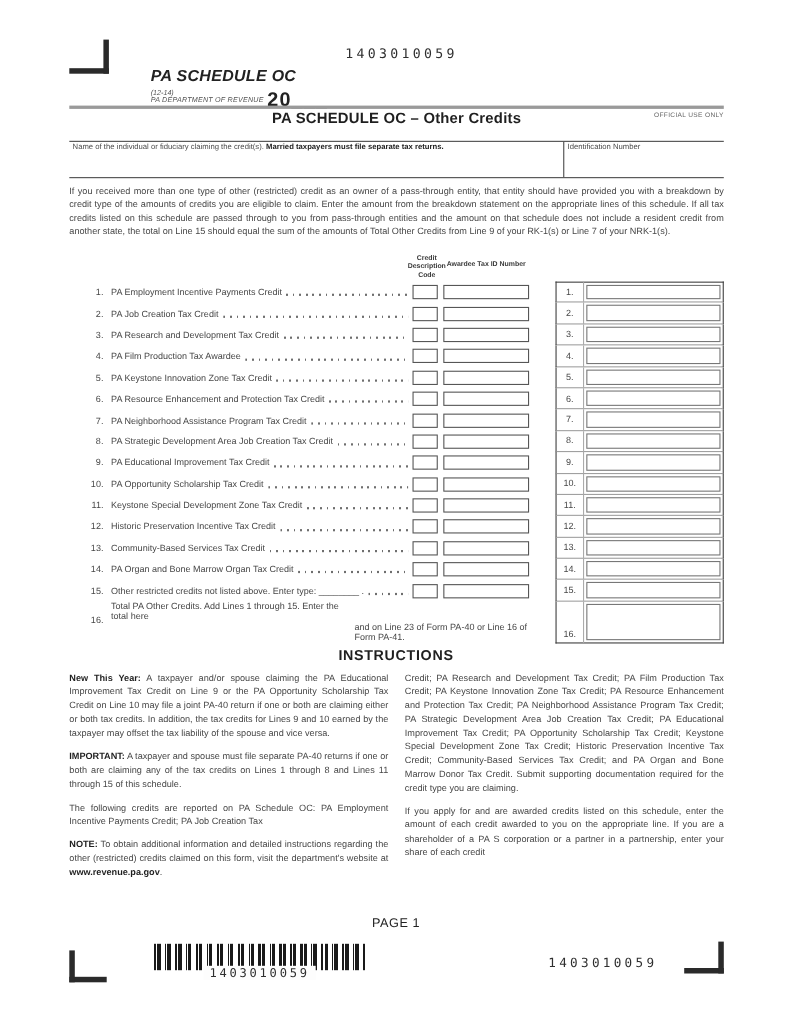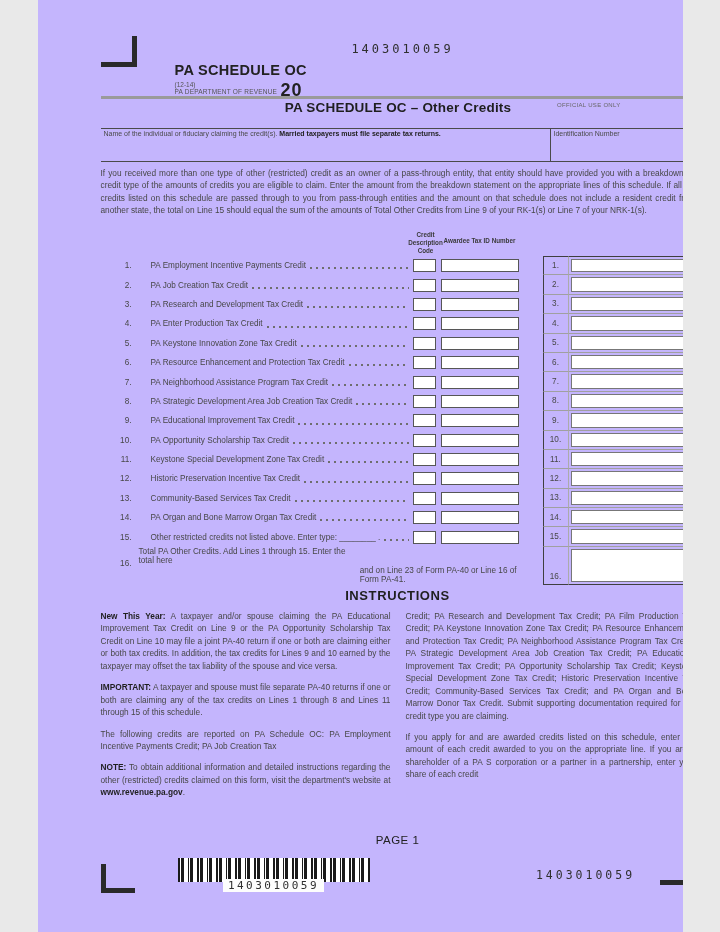--- a/index.html
+++ b/index.html
@@ -1,31 +1,31 @@
 <!DOCTYPE html>
 <html><head>
 <meta charset="utf-8">
 <style>
   * { margin:0; padding:0; box-sizing:border-box; }
   body { background:#e9e9e9; font-family:"Liberation Sans", sans-serif; }
-  .page { position:relative; width:645px; height:932px; background:#c4b5fd; margin:0 auto;
+  .page { position:relative; width:720px; height:932px; background:#ffffff; margin:0 auto;
           color:#3b3b3b; overflow:hidden; }
 
   
   .corner { position:absolute; }
   .corner.tl { left:63px; top:36px; width:36px; height:31px; border-right:5px solid #2a2a2a; border-bottom:5px solid #2a2a2a; }
   .corner.bl { left:63px; top:864px; width:34px; height:29px; border-left:5px solid #2a2a2a; border-bottom:5px solid #2a2a2a; }
   .corner.br { left:622px; top:856px; width:36px; height:29px; border-right:5px solid #2a2a2a; border-bottom:5px solid #2a2a2a; }
 
   .mono { font-family:"DejaVu Sans Mono", monospace; }
 
   .top-code { position:absolute; left:280px; top:42px; width:170px; text-align:center;
               font-size:12px; letter-spacing:3px; color:#2f2f2f; }
 
-  .hdr-left { position:absolute; left:137px; top:62px; }
+  .hdr-left { position:absolute; left:137px; top:62px;font-style:italic; }
   .hdr-title { font-size:14.5px; font-weight:bold; color:#222; letter-spacing:0.3px; }
   .hdr-rev { font-size:6.5px; margin-top:3px; color:#555; }
   .hdr-dept { font-size:6.5px; color:#555; letter-spacing:0.2px; }
   .hdr-year { position:absolute; left:243px; top:80px; font-size:18px; font-weight:bold; color:#222; letter-spacing:1px; }
 
   .official-use { position:absolute; right:62px; top:102px; font-size:6px; color:#666; letter-spacing:0.3px; }
 
   .banner { position:absolute; left:63px; top:96px; width:595px; border-top:3px solid #9a9a9a;
             text-align:center; font-weight:bold; font-size:13.5px; color:#1f1f1f; padding-top:1px; letter-spacing:0.2px; }
 
@@ -40,21 +40,21 @@
            line-height:1.49; text-align:justify; color:#474747; }
 
   
   .col-hdr { position:absolute; font-size:6.3px; font-weight:bold; color:#3a3a3a; text-align:center; line-height:1.25; }
   #hdr-code { left:364px; top:231px; width:48px; }
   #hdr-id { left:400px; top:237px; width:84px; }
 
   .rows-area { position:absolute; left:78px; top:256px; width:580px; }
   .row { display:flex; align-items:center; height:19.4px; }
   .rn { width:16px; text-align:right; font-size:8.2px; color:#474747; flex:none; }
-  .rl { font-size:8.2px; color:#474747; white-space:nowrap; margin-left:19px; flex:none; }
+  .rl { font-size:8.2px; color:#474747; white-space:nowrap; margin-left:7px; flex:none; }
   .dots { flex:1; height:2px; align-self:flex-end; margin:0 4px 6px 4px;
           background:repeating-linear-gradient(90deg,#6e6e6e 0 1.6px,transparent 1.6px 6px); }
   .codebox { width:23px; height:13px; border:1.4px solid #565656; background:#fff; flex:none; margin-right:5px; }
   .idbox { width:78px; height:13px; border:1.4px solid #565656; background:#fff; flex:none; margin-right:24px; }
   .anum { width:25px; align-self:stretch; flex:none; display:flex; align-items:center; justify-content:center;
           font-size:8.2px; color:#474747; border-left:1.6px solid #3f3f3f; border-bottom:1px solid #a0a0a0; }
   .acell { width:128px; align-self:stretch; flex:none; border-left:1px solid #ababab;
            border-right:1.6px solid #3f3f3f; border-bottom:1px solid #a0a0a0; padding:2px; }
   .abox { width:100%; height:100%; border:1px solid #777; background:#fff; }
   #rows-host .row:first-child .anum, #rows-host .row:first-child .acell { border-top:1.6px solid #3f3f3f; }
@@ -146,21 +146,21 @@
     <span class="dots"></span>
     <span class="codebox"></span>
     <span class="idbox"></span>
     <span class="anum">3.</span>
     <span class="acell">
             <span class="abox" style="display:block"></span>
           </span>
   </div>
         <div class="row">
     <span class="rn">4.</span>
-    <span class="rl">PA Enter Production Tax Credit</span>
+    <span class="rl">PA Film Production Tax Awardee</span>
     <span class="dots"></span>
     <span class="codebox"></span>
     <span class="idbox"></span>
     <span class="anum">4.</span>
     <span class="acell">
             <span class="abox" style="display:block"></span>
           </span>
   </div>
         <div class="row">
     <span class="rn">5.</span>

